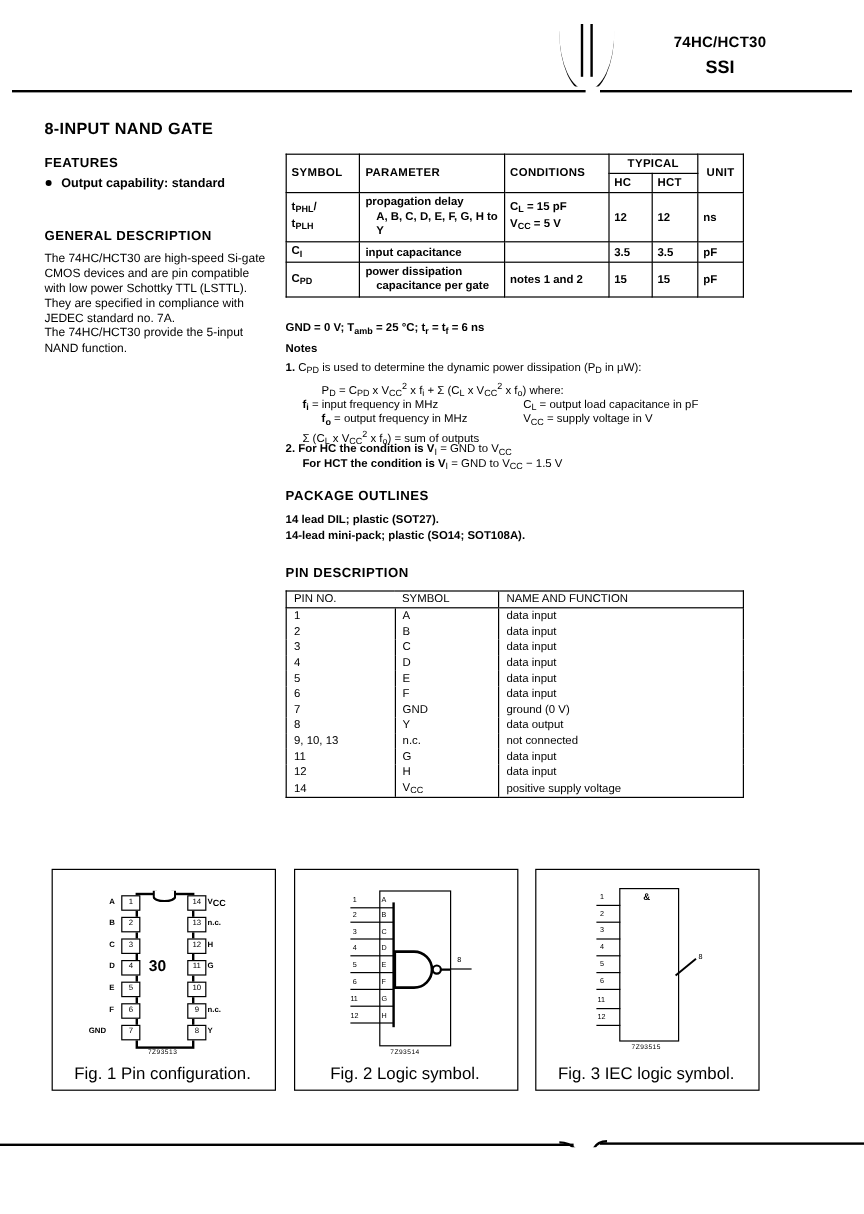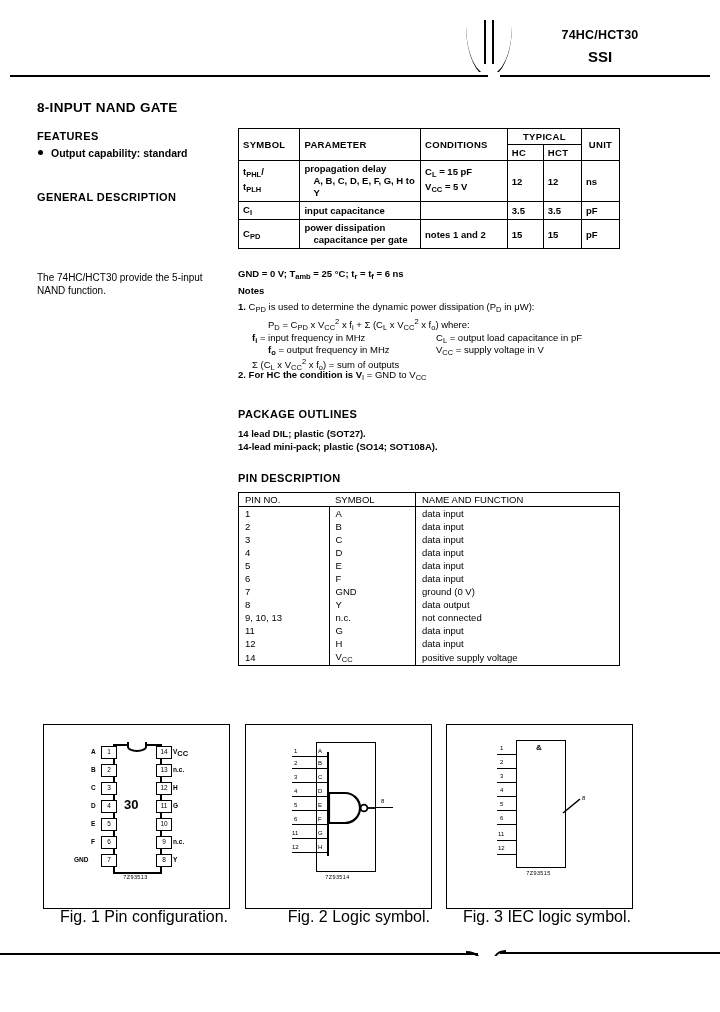--- a/index.html
+++ b/index.html
@@ -64,21 +64,21 @@
   #pin-table .c-no{width:78px;}
   #pin-table .c-sym{width:74px;}
   #pin-table .c-name{width:auto;}
   #pin-table .brd-b{border-bottom:1.5px solid #000;}
   #pin-table .brd-l{border-left:1.5px solid #000;}
   #pin-table .brd-r{border-right:1.5px solid #000;}
   .pt-hdr-row td{border-top:1.5px solid #000;border-bottom:1.5px solid #000;}
 
   
   .figbox{position:absolute;border:1.6px solid #000;}
-  .figcap{position:absolute;width:100%;text-align:right;font-size:16px;margin-top:22px;}
+  .figcap{position:absolute;width:100%;text-align:center;font-size:14px;}
   .figcode{position:absolute;width:100%;text-align:center;font-size:5.5px;letter-spacing:.4px;}
 
   
   .dip-body{position:absolute;border:2.4px solid #000;background:#fff;}
   .dip-notch{position:absolute;width:16px;height:8px;border:2px solid #000;border-top:none;
              border-radius:0 0 50% 50%;background:#fff;}
   .pinbox{position:absolute;border:1.4px solid #000;background:#fff;font-size:6.5px;
           text-align:center;line-height:9px;}
   .pinlbl{position:absolute;font-size:6.5px;font-weight:bold;white-space:nowrap;}
   .dip-num{position:absolute;font-size:13px;font-weight:bold;}
@@ -115,20 +115,21 @@
 
   <div class="sec-h" style="left:37px;top:130px;">FEATURES</div>
   <div class="feat-list">
     <div class="feat">
       <span class="bullet"></span>
       <span>Output capability: standard</span>
     </div>
   </div>
 
   <div class="sec-h" style="left:37px;top:191px;">GENERAL DESCRIPTION</div>
+  <div class="gd-p" style="top:210px;">The 74HC/HCT30 are high-speed Si-gate CMOS devices and are pin compatible with low power Schottky TTL (LSTTL). They are specified in compliance with JEDEC standard no. 7A.</div>
   <div class="gd-p" style="top:272px;">The 74HC/HCT30 provide the 5-input NAND function.</div>
 
   <table class="tbl" id="param-table">
     <tbody>
         <tr>
       <td class="pt-sym hd" rowspan="2">SYMBOL</td>
       <td class="pt-par hd" rowspan="2">PARAMETER</td>
       <td class="pt-cond hd" rowspan="2">CONDITIONS</td>
       <td class="hd ctr" colspan="2">TYPICAL</td>
       <td class="pt-unit hd ctr" rowspan="2">UNIT</td>
@@ -215,20 +216,23 @@
   <div class="note" style="left:436px;top:344px;">
     <span>V</span><span class="sub">CC</span><span> = supply voltage in V</span>
   </div>
   <div class="note" style="left:252px;top:356px;">
     <span>Σ</span><span> (C</span><span class="sub">L</span><span> x V</span><span class="sub">CC</span><span class="sup">2</span><span> x f</span><span class="sub">o</span><span>) = sum of outputs</span>
   </div>
 
   <div class="note" style="left:238px;top:369px;">
     <span class="note-num">2.</span>
     <span style="font-weight:bold">For HC  the condition is V</span><span class="sub">I</span><span> = GND to V</span><span class="sub">CC</span>
+  </div>
+  <div class="note" style="left:252px;top:381px;">
+    <span style="font-weight:bold">For HCT the condition is V</span><span class="sub">I</span><span> = GND to V</span><span class="sub">CC</span><span> − 1.5 V</span>
   </div>
 
   <div class="pkg-h">PACKAGE OUTLINES</div>
   <div class="pkg-l" style="top:428px;">14 lead DIL; plastic (SOT27).</div>
   <div class="pkg-l" style="top:441px;">14-lead mini-pack; plastic (SO14; SOT108A).</div>
 
   <div class="pin-h">PIN DESCRIPTION</div>
 
   <table class="tbl" id="pin-table">
     <tbody>

